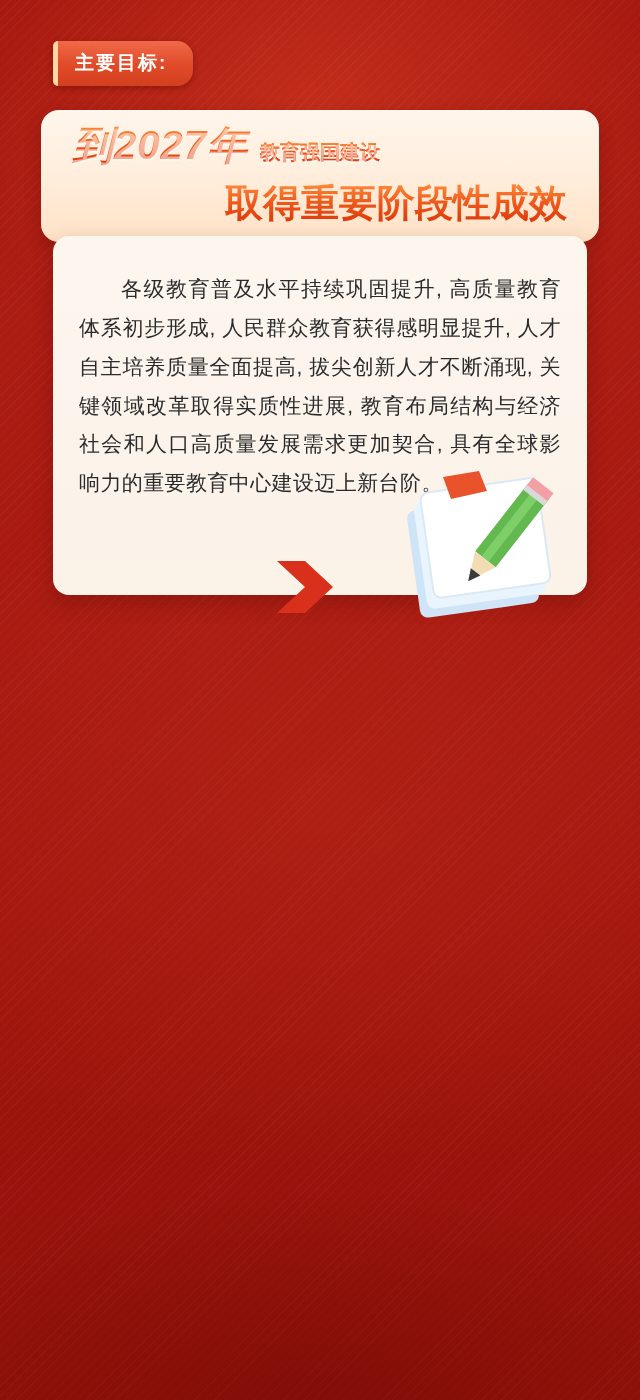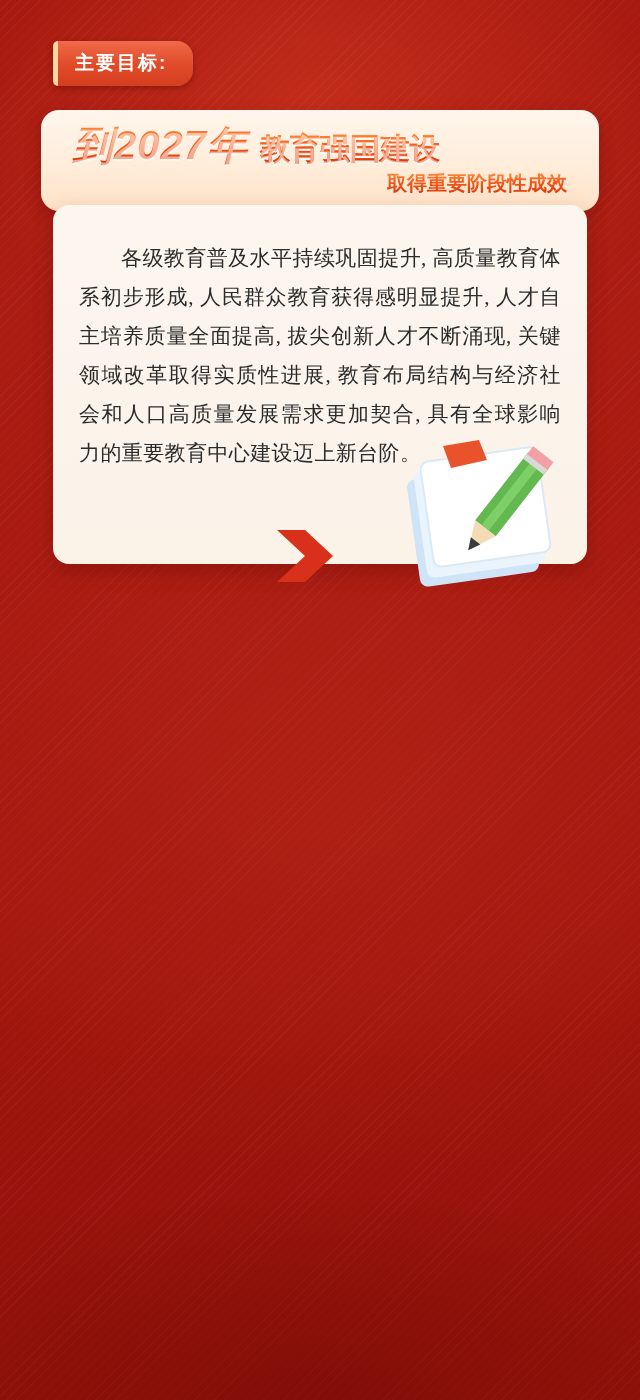--- a/index.html
+++ b/index.html
@@ -97,32 +97,32 @@
     font-style: italic;
     letter-spacing: 1px;
     line-height: 1.06;
     background: linear-gradient(180deg, #ff8f3d 0%, #ef5a1c 45%, #d83408 100%);
     -webkit-background-clip: text;
     background-clip: text;
     color: transparent;
     text-shadow: 0 2px 0 rgba(255,255,255,0.55);
   }
   .banner .line1 .sub {
-    font-size: 30px;
+    font-size: 20px;
     font-style: normal;
     letter-spacing: 0;
     background: linear-gradient(180deg, #ff8f3d 0%, #ef5a1c 45%, #d83408 100%);
     -webkit-background-clip: text;
     background-clip: text;
     color: transparent;
   }
   .banner .line2 {
     display: block;
-    margin-top: 6px;
-    font-size: 20px;
+    margin-top: 16px;
+    font-size: 38px;
     font-weight: 900;
     letter-spacing: 0px;
     line-height: 1.15;
     background: linear-gradient(180deg, #ff8f3d 0%, #ef5a1c 45%, #d83408 100%);
     -webkit-background-clip: text;
     background-clip: text;
     color: transparent;
   }
   .banner.b1 .line1 { text-align: left; padding-left: 14px; }
   .banner.b1 .line2 { text-align: right; padding-right: 14px; }
@@ -142,21 +142,21 @@
   .card p {
     margin: 0;
     color: #2b2b2b;
     font-size: 21px;
     line-height: 1.85;
     text-align: justify;
     text-indent: 2em;
     letter-spacing: 0.4px;
     font-weight: 500;
   }
-  .card.card1 { padding-bottom: 92px; font-family: Liberation Serif, serif; }
+  .card.card1 { padding-bottom: 92px; }
   .card.card2 { padding-bottom: 60px; }
 
   
   .arrow {
     position: absolute;
     left: 222px;
     bottom: 36px;
     width: 0; height: 0;
     z-index: 3;
   }

